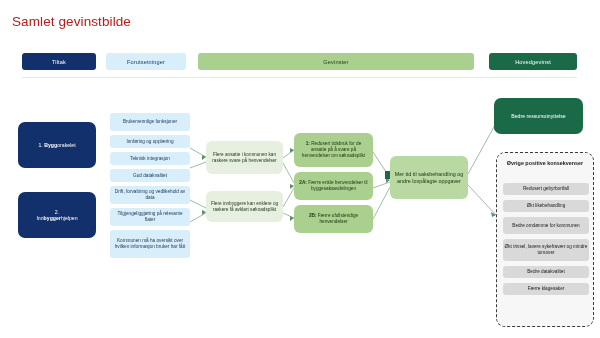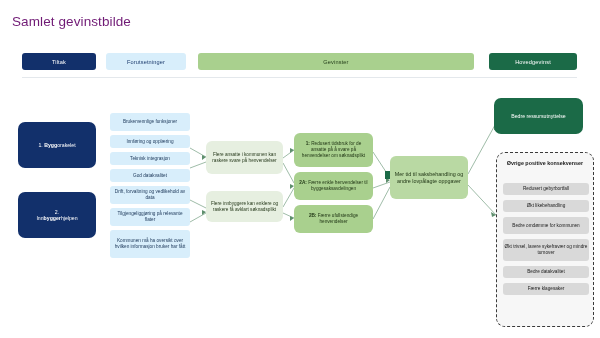--- a/index.html
+++ b/index.html
@@ -7,21 +7,21 @@
     width:600px; height:338px;
     background:#ffffff;
     font-family:"Liberation Sans", sans-serif;
     overflow:hidden;
   }
   #canvas { position:relative; width:600px; height:338px; background:#fff; }
 
   
   .page-title{
     position:absolute; left:12px; top:14px;
-    font-size:13.5px; color:#701a75; font-weight:400;
+    font-size:13.5px; color:#b91c1c; font-weight:400;
     letter-spacing:.1px;
   }
 
   
   .hdr{
     position:absolute; height:17px; border-radius:3px;
     display:flex; align-items:center; justify-content:center;
     font-size:5.6px; letter-spacing:.15px;
   }
   .hdr.tiltak      { left:22px;  top:53px; width:74px;  background:#12306b; color:#fff; }

